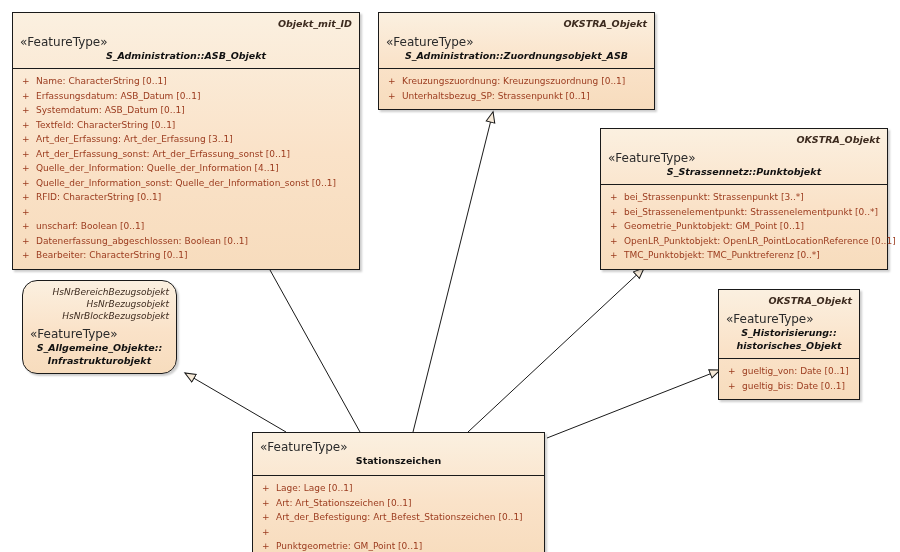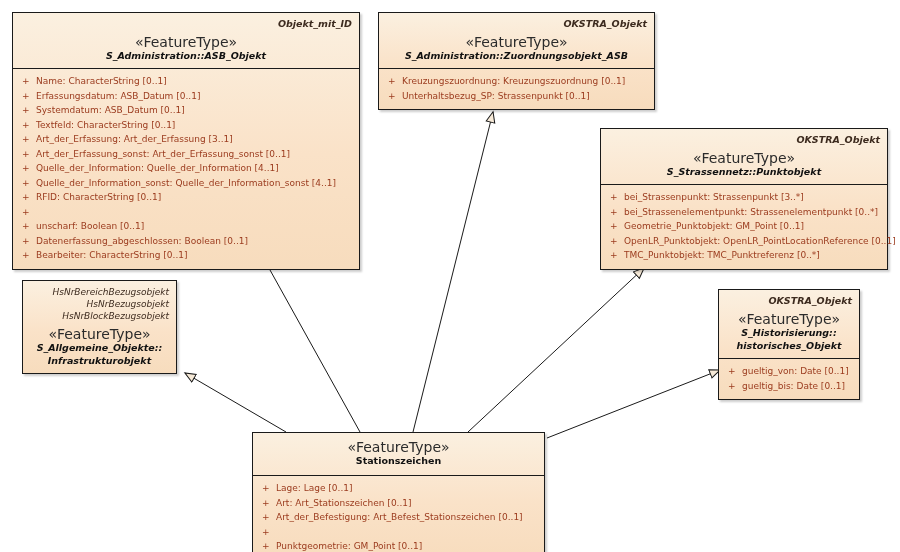--- a/index.html
+++ b/index.html
@@ -49,22 +49,22 @@
   }
   .cls-alias {
     text-align: right;
     font-style: italic;
     font-size: 9px;
     color: #3d2b1f;
     line-height: 12px;
     white-space: nowrap;
   }
   .cls-stereotype {
-    text-align: center;
-    font-size: 14px;
+    text-align: left;
+    font-size: 12px;
     color: #2b2b2b;
     line-height: 13px;
     margin-top: 6px;
   }
   .cls-name {
     text-align: center;
     font-size: 9.5px;
     font-weight: bold;
     font-style: italic;
     color: #111111;
@@ -154,21 +154,21 @@
       <div class="attr-row">
           <span class="attr-vis">+</span>
           <span class="attr-text">Art_der_Erfassung_sonst: Art_der_Erfassung_sonst [0..1]</span>
         </div>
       <div class="attr-row">
           <span class="attr-vis">+</span>
           <span class="attr-text">Quelle_der_Information: Quelle_der_Information [4..1]</span>
         </div>
       <div class="attr-row">
           <span class="attr-vis">+</span>
-          <span class="attr-text">Quelle_der_Information_sonst: Quelle_der_Information_sonst [4..1]</span>
+          <span class="attr-text">Quelle_der_Information_sonst: Quelle_der_Information_sonst [0..1]</span>
         </div>
       <div class="attr-row">
           <span class="attr-vis">+</span>
           <span class="attr-text">RFID: CharacterString [0..1]</span>
         </div>
       <div class="attr-row">
           <span class="attr-vis">+</span>
         </div>
       <div class="attr-row">
           <span class="attr-vis">+</span>
@@ -226,21 +226,21 @@
           <span class="attr-vis">+</span>
           <span class="attr-text">OpenLR_Punktobjekt: OpenLR_PointLocationReference [0..1]</span>
         </div>
       <div class="attr-row">
           <span class="attr-vis">+</span>
           <span class="attr-text">TMC_Punktobjekt: TMC_Punktreferenz [0..*]</span>
         </div>
     </div>
   </div>
 
-  <div class="uml-class" style="left:22px; top:280px; width:155px; height:94px;">
+  <div class="uml-class" style="left:22px; top:280px; width:155px; height:94px;border-radius:15px;">
     <div class="cls-header">
       <div class="cls-alias">HsNrBereichBezugsobjekt</div>
       <div class="cls-alias">HsNrBezugsobjekt</div>
       <div class="cls-alias">HsNrBlockBezugsobjekt</div>
       <div class="cls-stereotype">«FeatureType»</div>
       <div class="cls-name">S_Allgemeine_Objekte::</div>
       <div class="cls-name">Infrastrukturobjekt</div>
     </div>
   </div>
 

